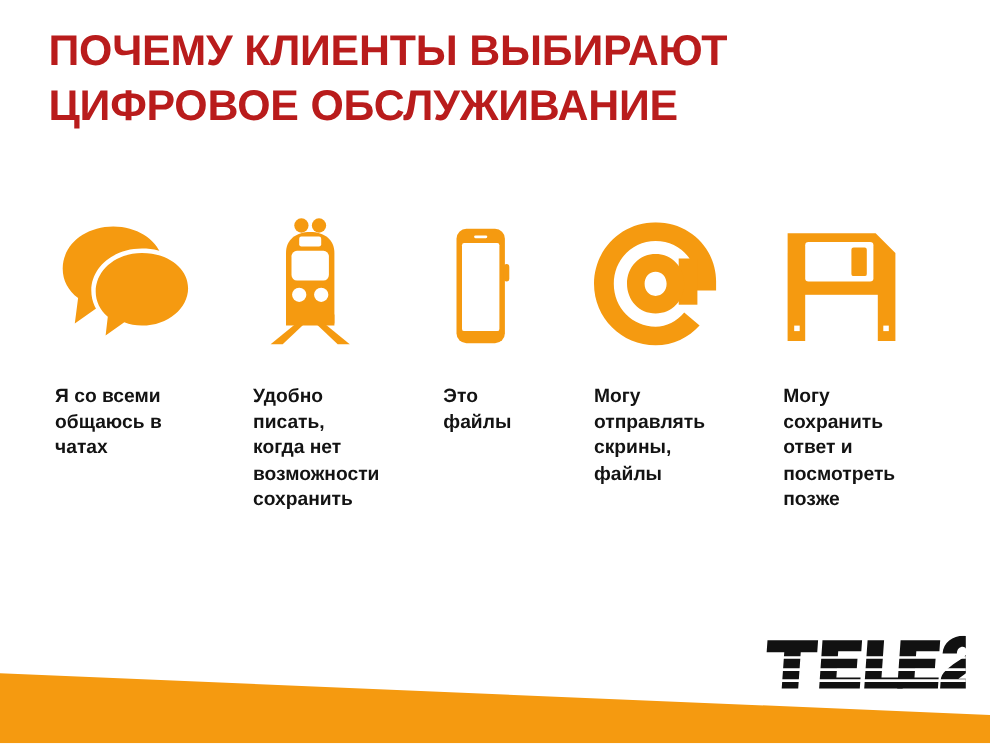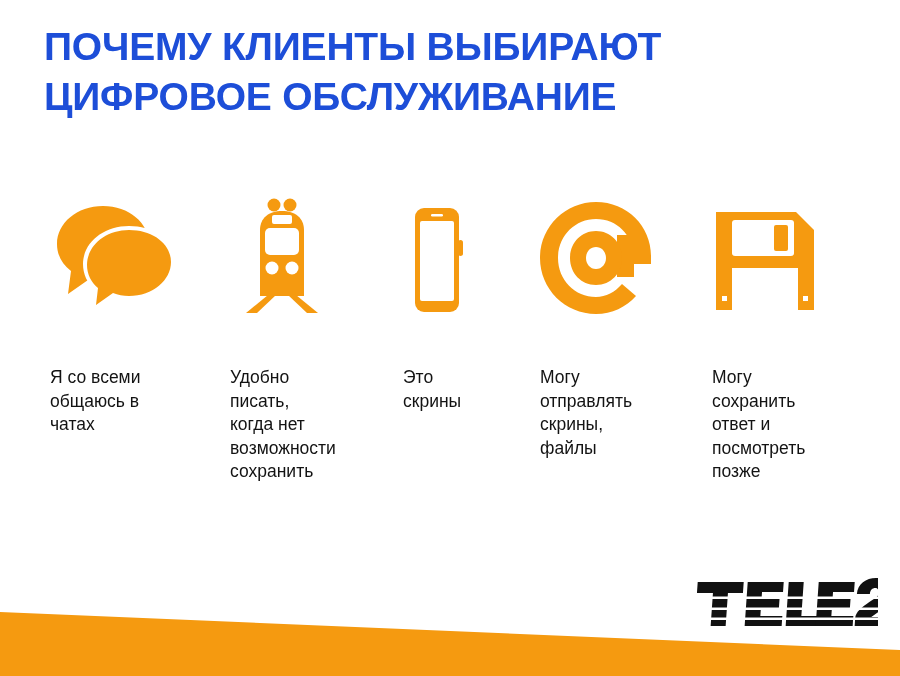--- a/index.html
+++ b/index.html
@@ -21,21 +21,21 @@
 
   
   .title {
     position: absolute;
     left: 44px;
     top: 22px;
     width: 800px;
     font-size: 39px;
     line-height: 50px;
     font-weight: bold;
-    color: #1d4ed8;
+    color: #b91c1c;
     letter-spacing: -0.2px;
     white-space: pre-line;
   }
 
   
   .columns {
     position: absolute;
     left: 0;
     top: 196px;
     width: 900px;
@@ -45,24 +45,24 @@
     position: absolute;
     top: 0;
   }
   .icon-wrap {
     height: 118px;
     display: flex;
     align-items: flex-end;
     justify-content: flex-start;
   }
   .caption {
-    margin-top: 52px;
+    margin-top: 34px;
     font-size: 17.5px;
     line-height: 23.5px;
-    font-weight: normal;
+    font-weight: bold;
     color: #131313;
     white-space: pre-line;
   }
 
   
   .col-0 { left: 50px;  width: 165px; }
   .col-1 { left: 230px; width: 160px; }
   .col-2 { left: 403px; width: 120px; }
   .col-3 { left: 540px; width: 160px; }
   .col-4 { left: 712px; width: 165px; }
@@ -151,21 +151,21 @@
     <div class="column col-2">
       <div class="icon-wrap">
         <svg width="56" height="108" viewBox="0 0 56 108" aria-hidden="true">
           <rect x="6" y="2" width="44" height="104" rx="9" fill="#F59A10"></rect>
           <rect x="49" y="34" width="5" height="16" rx="2.5" fill="#F59A10"></rect>
           <rect x="11" y="15" width="34" height="80" rx="2" fill="#FFFFFF"></rect>
           <rect x="22" y="8" width="12" height="2.6" rx="1.3" fill="#FFFFFF"></rect>
         </svg>
       </div>
       <div class="caption">Это
-скрины</div>
+файлы</div>
     </div>
 
     <div class="column col-3">
       <div class="icon-wrap">
         <svg width="112" height="112" viewBox="0 0 112 112" aria-hidden="true">
 
           <path d="M56 0 C25 0 0 25 0 56 C0 87 25 112 56 112 C72 112 86 105 96 94
                    L82 82 C75 90 66 95 56 95 C35 95 18 78 18 56 C18 34 35 17 56 17
                    C77 17 93 33 93 54 L93 62 L111 62 L111 54 C111 24 87 0 56 0 Z" fill="#F59A10"></path>
 

